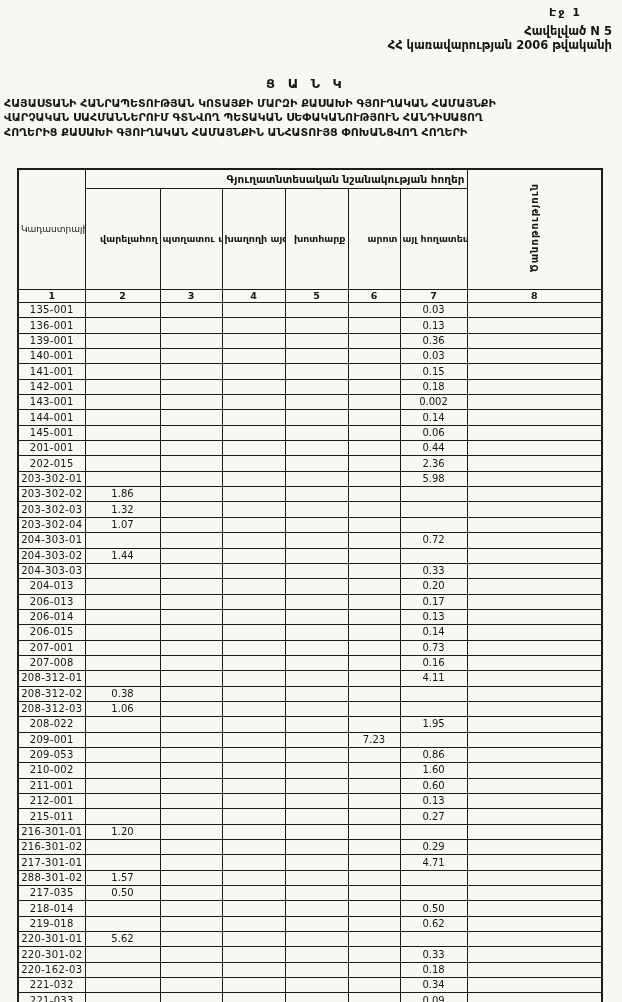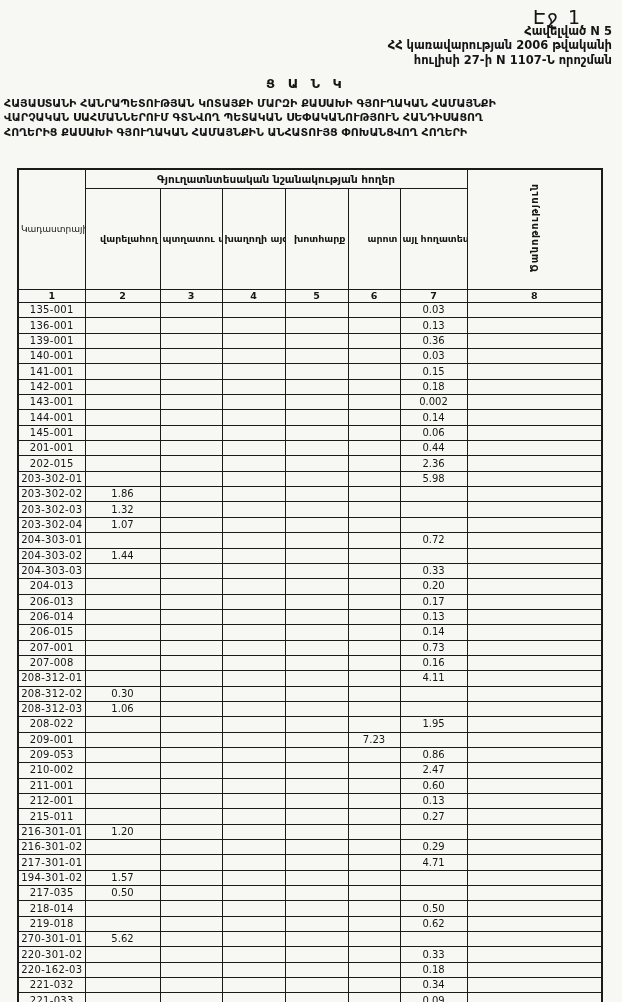--- a/index.html
+++ b/index.html
@@ -12,21 +12,21 @@
     -webkit-font-smoothing:none;
   }
   .page{
     width:622px;height:1002px;
     position:relative;
     overflow:hidden;
   }
   
   .page-label{
     position:absolute;top:6px;right:40px;
-    font-size:19px;font-weight:normal;letter-spacing:2px;margin-left:36px;
+    font-size:11px;font-weight:bold;letter-spacing:2px;margin-left:36px;
   }
   .appendix-block{
     position:absolute;top:24px;left:300px;width:312px;
     text-align:right;
     font-size:11.5px;font-weight:bold;line-height:1.25;
   }
   .doc-title{
     position:absolute;top:76px;left:0;width:612px;
     text-align:center;
     font-size:13px;font-weight:bold;letter-spacing:4px;
@@ -44,21 +44,21 @@
   }
   table.main th, table.main td{
     border:1px solid #1b1b1b;
     padding:0 2px;
     overflow:hidden;
     white-space:nowrap;
   }
   table.main{border:2px solid #1b1b1b;}
   th.group-h{
     font-size:10.5px;font-weight:bold;height:18px;
-    text-align:center;vertical-align:middle;
+    text-align:right;vertical-align:middle;
   }
   th.code-h{
     font-size:9px;font-weight:normal;
     text-align:center;vertical-align:middle;
     white-space:normal;line-height:1.2;
   }
   th.sub-h{
     font-size:9.5px;font-weight:bold;
     height:100px;
     text-align:right;vertical-align:middle;
@@ -90,21 +90,20 @@
 </head>
 <body>
 
 <div class="page">
 
   <div class="page-label">Էջ 1</div>
 
   <div class="appendix-block">
     <div>Հավելված N 5</div>
     <div>ՀՀ կառավարության 2006 թվականի</div>
-    <div>հուլիսի 27-ի N 1107-Ն որոշման</div>
   </div>
 
   <div class="doc-title">Ց Ա Ն Կ</div>
 
   <div class="doc-subtitle">
     <div>ՀԱՅԱՍՏԱՆԻ ՀԱՆՐԱՊԵՏՈՒԹՅԱՆ ԿՈՏԱՅՔԻ ՄԱՐԶԻ ՔԱՍԱԽԻ ԳՅՈՒՂԱԿԱՆ ՀԱՄԱՅՆՔԻ</div>
     <div>ՎԱՐՉԱԿԱՆ ՍԱՀՄԱՆՆԵՐՈՒՄ ԳՏՆՎՈՂ ՊԵՏԱԿԱՆ ՍԵՓԱԿԱՆՈՒԹՅՈՒՆ ՀԱՆԴԻՍԱՑՈՂ</div>
     <div>ՀՈՂԵՐԻՑ ՔԱՍԱԽԻ ԳՅՈՒՂԱԿԱՆ ՀԱՄԱՅՆՔԻՆ ԱՆՀԱՏՈՒՅՑ ՓՈԽԱՆՑՎՈՂ ՀՈՂԵՐԻ</div>
   </div>
 
@@ -395,21 +394,21 @@
         <td></td>
         <td></td>
         <td></td>
         <td></td>
         <td></td>
         <td>4.11</td>
         <td></td>
       </tr>
         <tr>
         <td class="code">208-312-02</td>
-        <td>0.30</td>
+        <td>0.38</td>
         <td></td>
         <td></td>
         <td></td>
         <td></td>
         <td></td>
         <td></td>
       </tr>
         <tr>
         <td class="code">208-312-03</td>
         <td>1.06</td>
@@ -450,21 +449,21 @@
         <td>0.86</td>
         <td></td>
       </tr>
         <tr>
         <td class="code">210-002</td>
         <td></td>
         <td></td>
         <td></td>
         <td></td>
         <td></td>
-        <td>2.47</td>
+        <td>1.60</td>
         <td></td>
       </tr>
         <tr>
         <td class="code">211-001</td>
         <td></td>
         <td></td>
         <td></td>
         <td></td>
         <td></td>
         <td>0.60</td>
@@ -514,21 +513,21 @@
         <td class="code">217-301-01</td>
         <td></td>
         <td></td>
         <td></td>
         <td></td>
         <td></td>
         <td>4.71</td>
         <td></td>
       </tr>
         <tr>
-        <td class="code">194-301-02</td>
+        <td class="code">288-301-02</td>
         <td>1.57</td>
         <td></td>
         <td></td>
         <td></td>
         <td></td>
         <td></td>
         <td></td>
       </tr>
         <tr>
         <td class="code">217-035</td>
@@ -554,21 +553,21 @@
         <td class="code">219-018</td>
         <td></td>
         <td></td>
         <td></td>
         <td></td>
         <td></td>
         <td>0.62</td>
         <td></td>
       </tr>
         <tr>
-        <td class="code">270-301-01</td>
+        <td class="code">220-301-01</td>
         <td>5.62</td>
         <td></td>
         <td></td>
         <td></td>
         <td></td>
         <td></td>
         <td></td>
       </tr>
         <tr>
         <td class="code">220-301-02</td>

